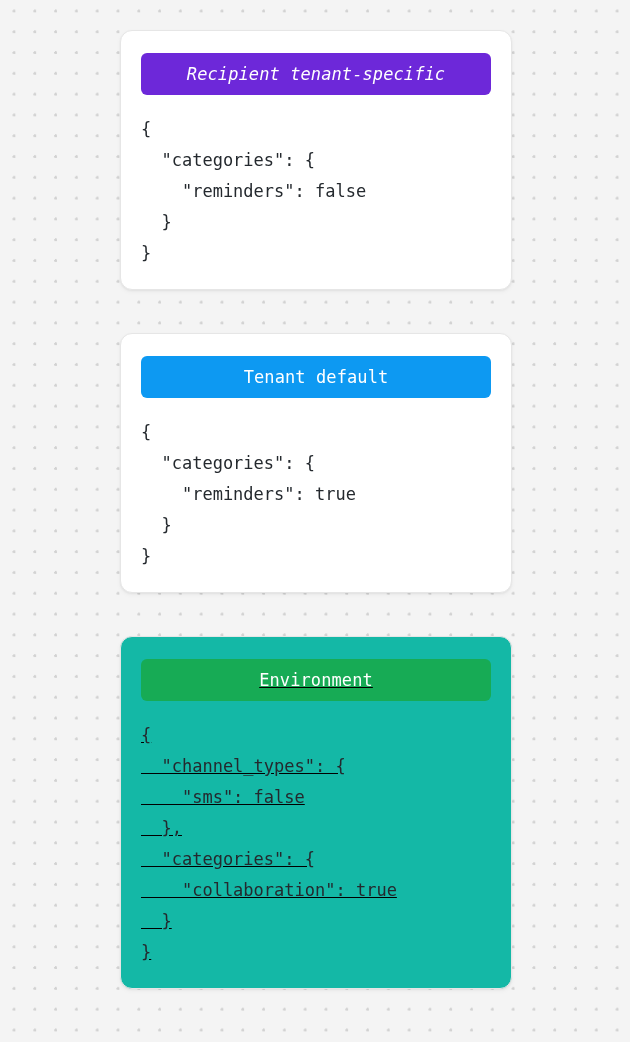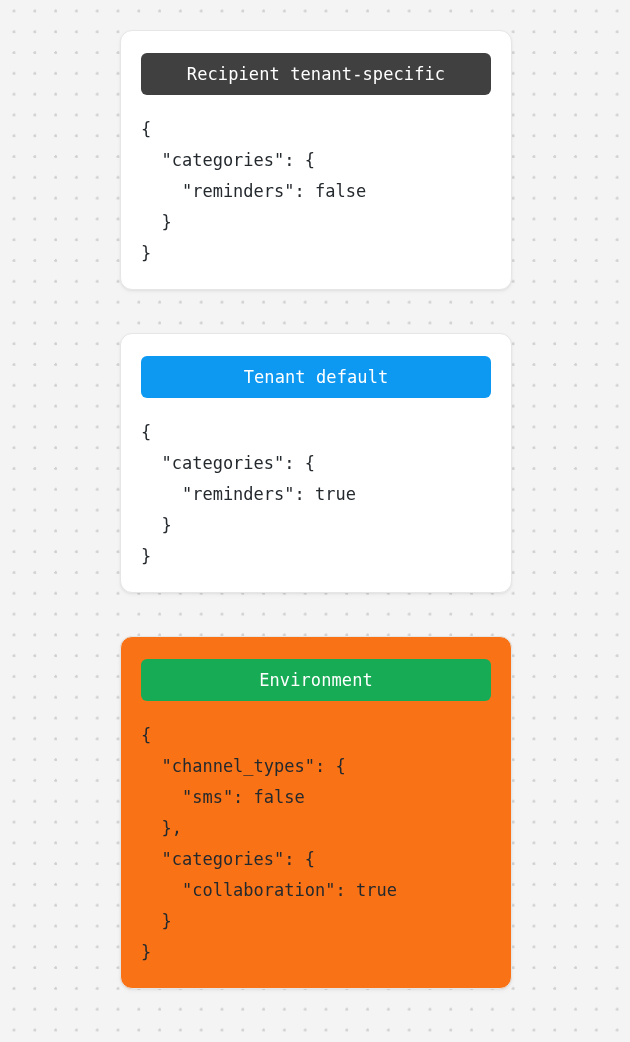--- a/index.html
+++ b/index.html
@@ -64,38 +64,38 @@
     white-space: pre;
     letter-spacing: 0px;
   }
 </style>
 </head>
 <body style="background-color: rgb(244, 244, 244); background-image: radial-gradient(circle at 1.6px 1.6px, rgb(210, 210, 210) 1.35px, transparent 1.5px);">
 
 <div id="stack">
 
   <div class="card" style="background-color: rgb(255, 255, 255);">
-    <div class="badge" style="background-color: #404040;">Recipient tenant-specific</div>
+    <div class="badge" style="background-color: #6d28d9; font-style: italic;">Recipient tenant-specific</div>
     <div class="code" style="color: rgb(36, 41, 46);">{
   "categories": {
     "reminders": false
   }
 }</div>
   </div>
 
   <div class="card" style="background-color: rgb(255, 255, 255);">
     <div class="badge" style="background-color: rgb(13, 153, 242); text-align: right;">Tenant default</div>
     <div class="code" style="color: rgb(36, 41, 46);">{
   "categories": {
     "reminders": true
   }
 }</div>
   </div>
 
-  <div class="card" style="background-color: #f97316;">
+  <div class="card" style="background-color: #14b8a6; text-decoration: underline;">
     <div class="badge" style="background-color: rgb(23, 171, 85);">Environment</div>
     <div class="code" style="color: rgb(36, 41, 46);">{
   "channel_types": {
     "sms": false
   },
   "categories": {
     "collaboration": true
   }
 }</div>
   </div>

